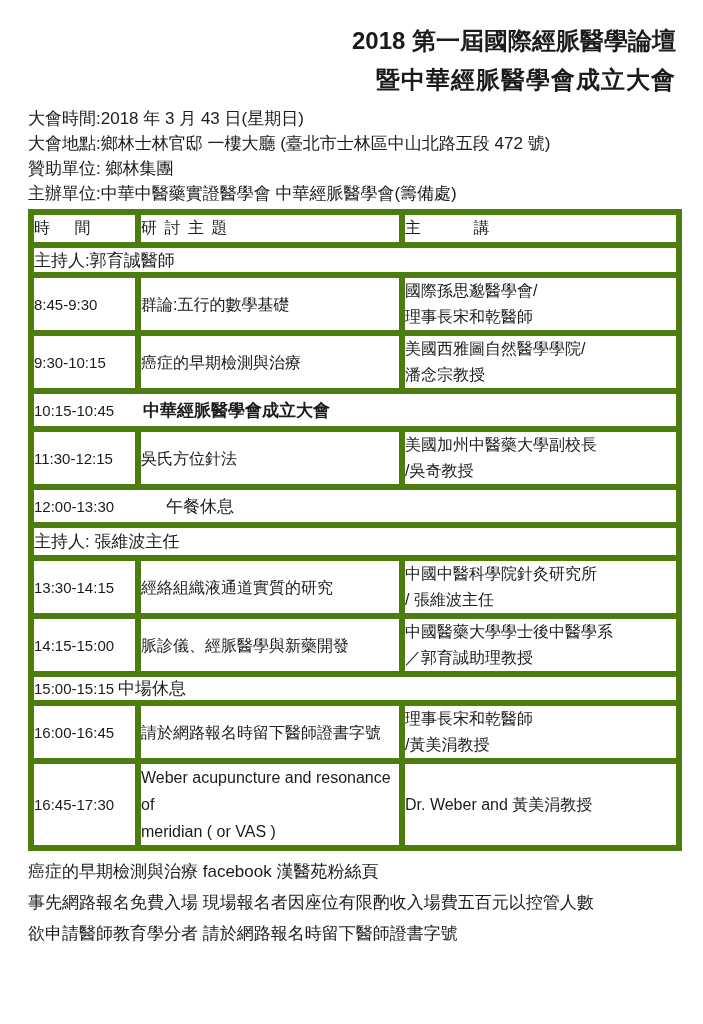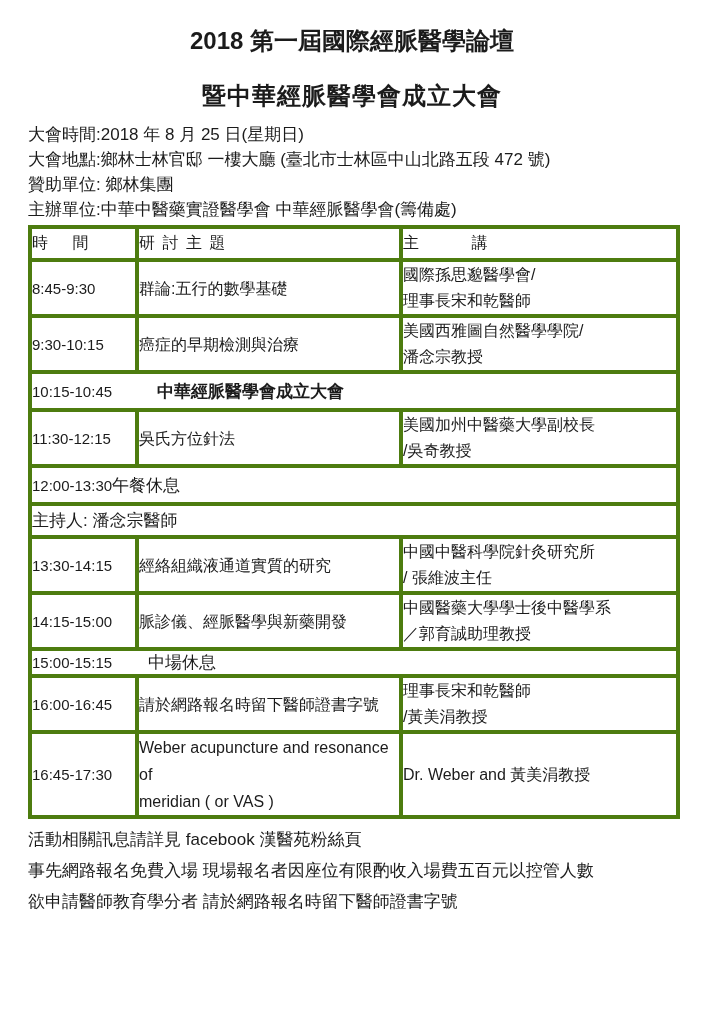--- a/index.html
+++ b/index.html
@@ -3,92 +3,95 @@
 <meta charset="utf-8">
 <style>
   html,body{margin:0;padding:0}
   body{
     width:703px;height:1024px;background:#ffffff;color:#1b1b1b;
     font-family:"Liberation Sans","DejaVu Sans",sans-serif;
     overflow:hidden;
   }
   .page{padding:26px 27px 0 28px}
   .title{
-    text-align:center;font-weight:bold;font-size:24px;line-height:30px;
+    text-align:right;font-weight:bold;font-size:24px;line-height:30px;
     white-space:pre-wrap;
   }
   .subtitle{
-    text-align:center;font-weight:bold;font-size:24px;line-height:30px;
-    margin-top:25px;letter-spacing:1px;white-space:pre-wrap;
+    text-align:right;font-weight:bold;font-size:24px;line-height:30px;
+    margin-top:9px;letter-spacing:1px;white-space:pre-wrap;
   }
   .info{margin-top:11px}
   .info-line{font-size:17px;line-height:25px;white-space:pre-wrap}
 
   table.schedule{
     border-collapse:collapse;table-layout:fixed;width:648px;margin-top:3px;
     border:2px solid #2b2b2b;
   }
   table.schedule td{
-    border:4px solid #4d7c0f;vertical-align:middle;overflow:hidden;
+    border:6px solid #4d7c0f;vertical-align:middle;overflow:hidden;
     padding:0;
   }
   .r25{height:25px}.r29{height:29px}.r30{height:30px}.r33{height:33px}
   .r38{height:38px}.r50{height:50px}.r52{height:52px}.r53{height:53px}
   .r55{height:55px}.r57{height:57px}.r58{height:58px}
 
   td.th{font-size:16px;padding-left:4px;white-space:pre-wrap}
   td.th-time{word-spacing:20px}
   td.th-topic{word-spacing:3px}
   td.th-speaker{word-spacing:48px}
 
   td.time{font-size:15px;padding-left:2px;white-space:pre-wrap}
   td.topic{font-size:16px;padding-left:4px;white-space:pre-wrap;line-height:27px}
   td.speaker{font-size:16px;padding-left:5px;white-space:pre-wrap;line-height:26px}
   td.host{font-size:17px;padding-left:3px;white-space:pre-wrap}
 
   td.merged{padding-left:2px;white-space:nowrap}
   .m-time{font-size:15px;display:inline-block;vertical-align:middle}
   .m-label{font-size:17px;display:inline-block;vertical-align:middle}
   .bold{font-weight:bold}
-  .g45{margin-left:45px}
-  .g52{}
-  .g20{margin-left:36px}
+  .g45{margin-left:29px}
+  .g52{margin-left:52px}
+  .g20{margin-left:4px}
 
   .footer{margin-top:5px}
   .footer-line{font-size:17px;line-height:31px;white-space:pre-wrap}
 </style>
 </head>
 <body>
 
 <div class="page">
 
   <div class="title">2018 第一屆國際經脈醫學論壇</div>
   <div class="subtitle">暨中華經脈醫學會成立大會</div>
 
   <div class="info">
-    <div class="info-line">大會時間:2018 年 8 月 25 日(星期日)</div>
+    <div class="info-line">大會時間:2018 年 3 月 43 日(星期日)</div>
     <div class="info-line">大會地點:鄉林士林官邸 一樓大廳 (臺北市士林區中山北路五段 472 號)</div>
     <div class="info-line">贊助單位: 鄉林集團</div>
     <div class="info-line">主辦單位:中華中醫藥實證醫學會 中華經脈醫學會(籌備處)</div>
   </div>
 
   <table class="schedule">
     <colgroup>
       <col style="width:107px">
       <col style="width:264px">
       <col style="width:277px">
     </colgroup>
     <tbody>
       <tr class="r33">
         <td class="th th-time">時 間</td>
         <td class="th th-topic">研 討 主 題</td>
         <td class="th th-speaker">主 講</td>
       </tr>
 
 
+      <tr class="r30">
+        <td class="host" colspan="3">主持人:郭育誠醫師</td>
+      </tr>
 
       <tr class="r53">
         <td class="time">8:45-9:30</td>
         <td class="topic">群論:五行的數學基礎</td>
         <td class="speaker">國際孫思邈醫學會/
 理事長宋和乾醫師</td>
       </tr>
 
       <tr class="r52">
         <td class="time">9:30-10:15</td>
@@ -111,21 +114,21 @@
 /吳奇教授</td>
       </tr>
 
       <tr class="r38">
         <td class="merged" colspan="3">
           <span class="m-time">12:00-13:30</span><span class="m-label g52">午餐休息</span>
         </td>
       </tr>
 
       <tr class="r33">
-        <td class="host" colspan="3">主持人: 潘念宗醫師</td>
+        <td class="host" colspan="3">主持人: 張維波主任</td>
       </tr>
 
       <tr class="r55">
         <td class="time">13:30-14:15</td>
         <td class="topic">經絡組織液通道實質的研究</td>
         <td class="speaker">中國中醫科學院針灸研究所
 / 張維波主任</td>
       </tr>
 
       <tr class="r50">
@@ -152,18 +155,18 @@
       <tr class="r58">
         <td class="time">16:45-17:30</td>
         <td class="topic">Weber acupuncture and resonance of
 meridian ( or VAS )</td>
         <td class="speaker">Dr. Weber and 黃美涓教授</td>
       </tr>
     </tbody>
   </table>
 
   <div class="footer">
-    <div class="footer-line">活動相關訊息請詳見 facebook 漢醫苑粉絲頁</div>
+    <div class="footer-line">癌症的早期檢測與治療 facebook 漢醫苑粉絲頁</div>
     <div class="footer-line">事先網路報名免費入場 現場報名者因座位有限酌收入場費五百元以控管人數</div>
     <div class="footer-line">欲申請醫師教育學分者 請於網路報名時留下醫師證書字號</div>
   </div>
 
 </div>
 
 </body></html>

